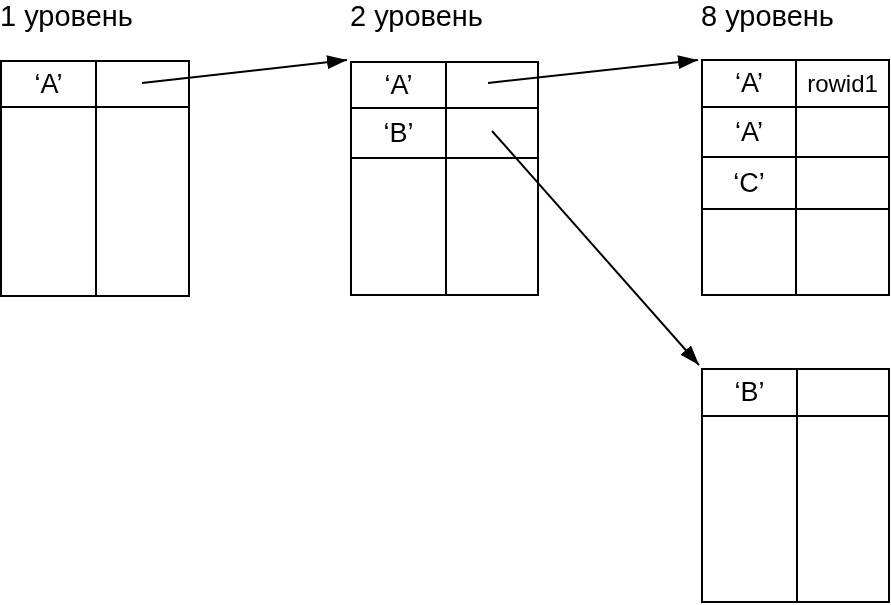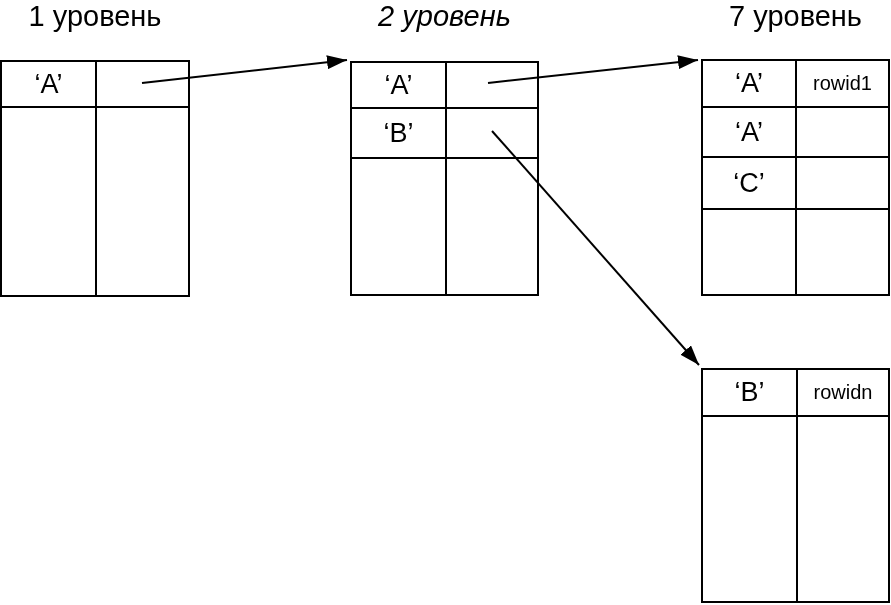--- a/index.html
+++ b/index.html
@@ -11,21 +11,21 @@
   .canvas {
     position: relative;
     width: 891px;
     height: 605px;
     background: #ffffff;
     overflow: hidden;
     color: #000000;
   }
   .lvl-title {
     position: absolute;
-    text-align: center;
+    text-align: left;
     font-size: 29px;
     line-height: 32px;
     color: #000000;
     white-space: nowrap;
   }
   .tbl {
     position: absolute;
     border: 2px solid #000000;
     box-sizing: border-box;
     display: flex;
@@ -50,39 +50,39 @@
     box-sizing: border-box;
   }
   .tbl .cell.key {
     width: 95px;
     flex: 0 0 95px;
     border-right: 2px solid #000000;
     font-size: 27px;
   }
   .tbl .cell.val {
     flex: 1 1 auto;
-    font-size: 20px;
+    font-size: 24px;
   }
   .arrows {
     position: absolute;
     left: 0;
     top: 0;
     width: 891px;
     height: 605px;
     pointer-events: none;
   }
 </style>
 </head>
 <body>
 
 <div class="canvas">
 
   <div class="lvl-title" style="left:0; top:6; width:190px;">1 уровень</div>
-  <div class="lvl-title" style="left:350px; top:6; width:189px;font-style:italic;">2 уровень</div>
-  <div class="lvl-title" style="left:701px; top:6; width:189px;">7 уровень</div>
+  <div class="lvl-title" style="left:350px; top:6; width:189px;">2 уровень</div>
+  <div class="lvl-title" style="left:701px; top:6; width:189px;">8 уровень</div>
 
   <div class="tbl" style="left:0; top:60px; width:190px; height:237px;">
     <div class="row" style="height:46px;">
       <div class="cell key">‘A’</div>
       <div class="cell val"></div>
     </div>
     <div class="row">
       <div class="cell key"></div>
       <div class="cell val"></div>
     </div>
@@ -116,21 +116,20 @@
     </div>
     <div class="row">
       <div class="cell key" style="flex-basis:94px;width:94px;"></div>
       <div class="cell val"></div>
     </div>
   </div>
 
   <div class="tbl" style="left:701px; top:368px; width:189px; height:235px;">
     <div class="row" style="height:47px;">
       <div class="cell key">‘B’</div>
-      <div class="cell val">rowidn</div>
     </div>
     <div class="row">
       <div class="cell key"></div>
       <div class="cell val"></div>
     </div>
   </div>
 
   <svg class="arrows" width="891" height="605" viewBox="0 0 891 605" xmlns="http://www.w3.org/2000/svg">
     <defs>
       <marker id="arrowhead" viewBox="0 0 10 7" refX="10" refY="3.5" markerWidth="10" markerHeight="7" orient="auto">

